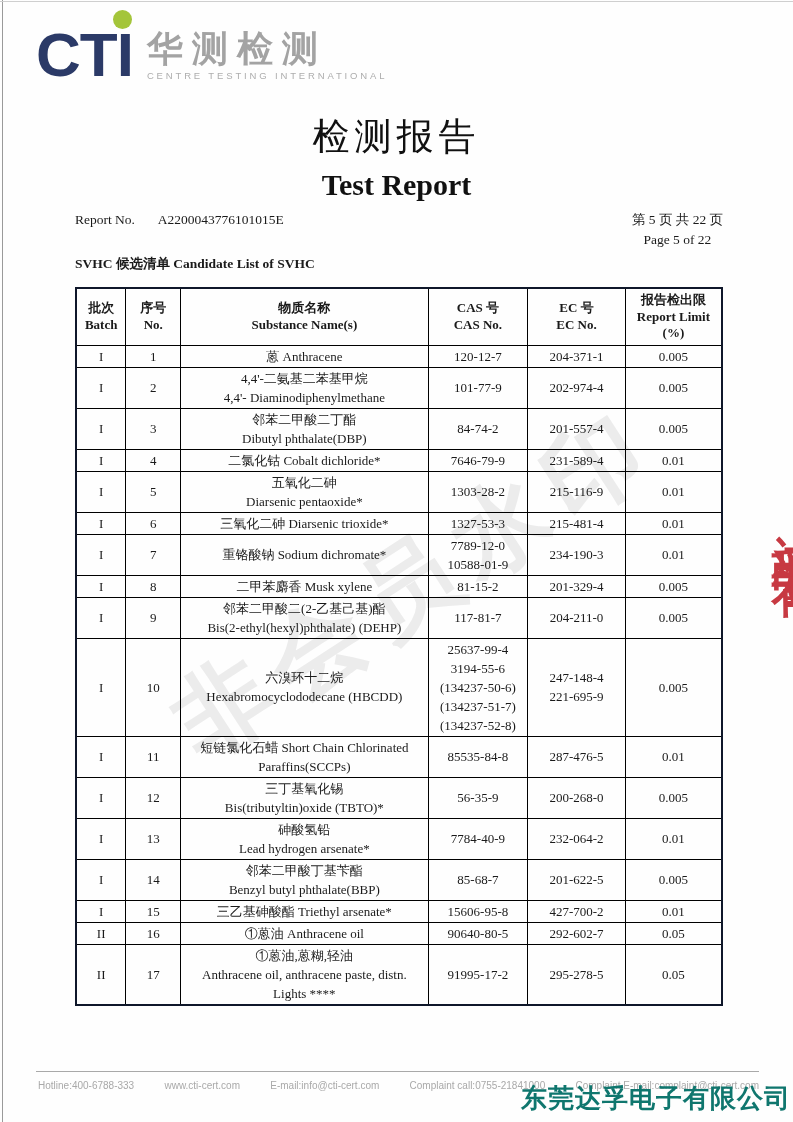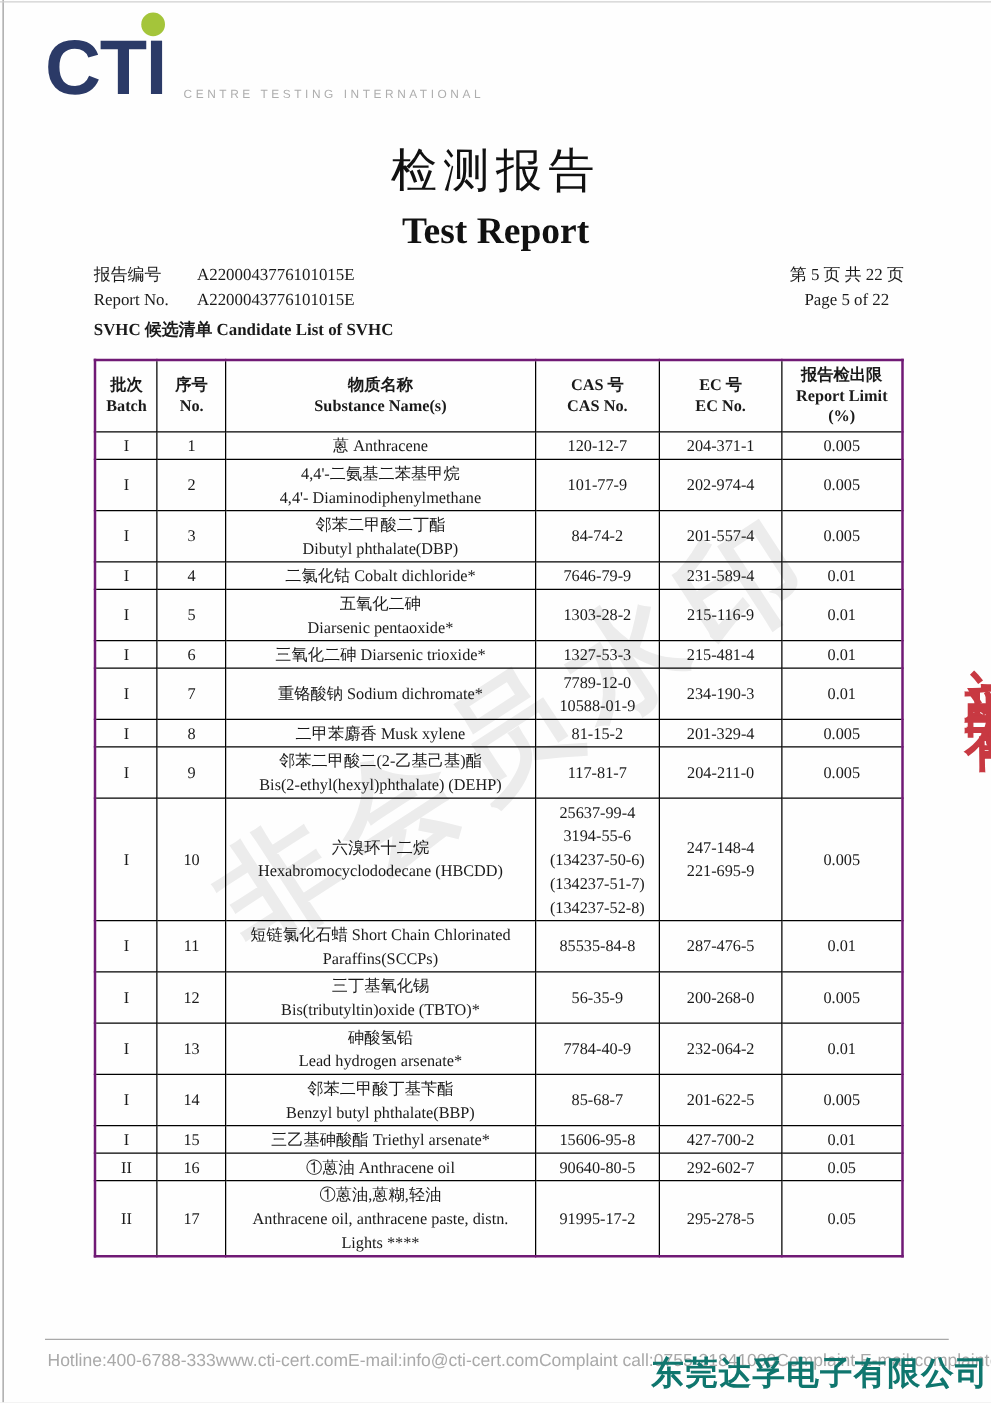--- a/index.html
+++ b/index.html
@@ -75,21 +75,21 @@
     border-collapse: collapse;
     font-size: 13px;
   }
   table.svhc th, table.svhc td {
     border: 1px solid #000;
     text-align: center; vertical-align: middle;
     white-space: pre-line;
     padding: 1px 2px;
     line-height: 19px;
   }
-  table.svhc { border: 2px solid #701a75; }
+  table.svhc { border: 2px solid #0f172a; }
   table.svhc th {
     font-weight: bold; line-height: 16.5px; padding: 3px 1px;
     font-size: 13px;
   }
   td.c-name { line-height: 20px; }
 
   
   .watermark {
     position: absolute; left: 95px; top: 420px;
     width: 640px; text-align: center;
@@ -122,56 +122,53 @@
 
   
   .footer-rule {
     position: absolute; left: 36px; right: 34px; top: 1071px;
     border-top: 1px solid #a9a9a9;
   }
   .footer {
     position: absolute; left: 38px; right: 34px; top: 1080px;
     display: flex; justify-content: space-between;
     font-family: "Liberation Sans", "DejaVu Sans", sans-serif;
-    font-size: 14px; color: #a9a9a9;
+    font-size: 10px; color: #a9a9a9;
     white-space: nowrap;
   }
 </style>
 </head>
 <body>
 
 <div class="page">
   <div class="scan-edge-left"></div>
   <div class="scan-edge-top"></div>
 
   <div class="watermark">非会员水印</div>
 
   <div class="logo">
     <div class="logo-row">
       <div class="logo-cti">
         <span>CTI</span>
         <span class="logo-dot"></span>
       </div>
       <div class="logo-cn-block">
+        <div class="logo-cn">华测检测</div>
         <div class="logo-tagline">CENTRE TESTING INTERNATIONAL</div>
       </div>
     </div>
   </div>
 
   <div class="title-block">
     <div class="title-cn">检测报告</div>
     <div class="title-en">Test Report</div>
   </div>
 
   <div class="info-row">
     <div class="info-left">
-      <div>
-        <span class="info-label">报告编号</span>
-        <span>A2200043776101015E</span>
-      </div>
       <div>
         <span class="info-label">Report No.</span>
         <span>A2200043776101015E</span>
       </div>
     </div>
     <div class="info-right">
       <div>第 5 页  共 22 页</div>
       <div>Page 5 of 22</div>
     </div>
   </div>

